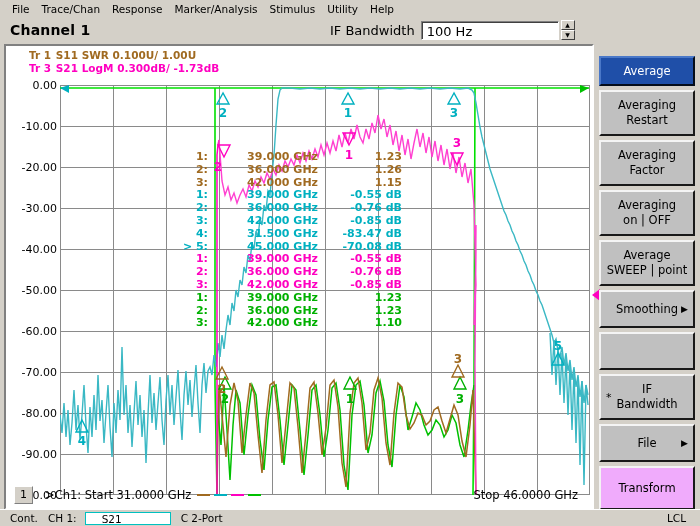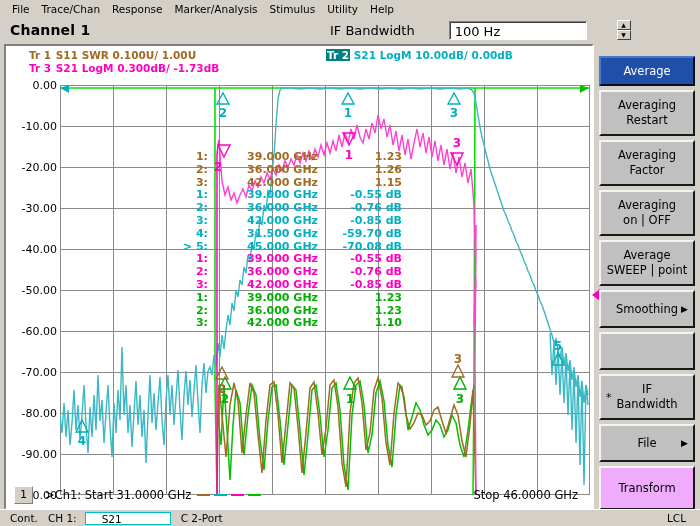--- a/index.html
+++ b/index.html
@@ -21,21 +21,21 @@
 
   
   .chanrow{
     position:absolute;left:2px;top:19px;width:594px;height:22px;
     background:#d4d0c8;display:flex;align-items:center;
   }
   .chantitle{
     font-size:14px;font-weight:bold;padding-left:8px;letter-spacing:.2px;
   }
   .ifblock{
-    position:absolute;left:330px;top:19px;display:flex;align-items:center;height:22px;gap:28px;
+    position:absolute;left:330px;top:19px;display:flex;align-items:center;height:22px;
   }
   .iflabel{font-size:13px;padding-right:6px;}
   .ifbox{
     width:138px;height:19px;background:#fff;border:1px solid #808080;
     border-right-color:#fff;border-bottom-color:#fff;
     box-shadow:inset 1px 1px 0 #404040;
     font-size:13px;line-height:19px;padding-left:5px;box-sizing:border-box;
   }
   .spin{
     width:14px;height:20px;margin-left:2px;display:flex;flex-direction:column;
@@ -151,21 +151,20 @@
       <div>▲</div>
       <div>▼</div>
     </div>
   </div>
 
   <div class="graphframe">
     <div class="graphinner">
 
       <div class="trlegend" id="trlegend">
           <div class="tr tr1" style="color: rgb(160, 106, 32);"><span class="tag">Tr 1</span><span> S11 SWR 0.100U/  1.00U</span></div>
-          <div class="tr tr2" style="color: rgb(0, 176, 192);"><span class="tag sel">Tr 2</span><span> S21 LogM 10.00dB/  0.00dB</span></div>
           <div class="tr tr3" style="color: rgb(255, 0, 192);"><span class="tag">Tr 3</span><span> S21 LogM 0.300dB/  -1.73dB</span></div>
         </div>
 
       <div class="ylabels" id="ylabels">
           <div class="ylab" style="top: 39px;">0.00</div>
           <div class="ylab" style="top: 80px;">-10.00</div>
           <div class="ylab" style="top: 121px;">-20.00</div>
           <div class="ylab" style="top: 162px;">-30.00</div>
           <div class="ylab" style="top: 203px;">-40.00</div>
           <div class="ylab" style="top: 244px;">-50.00</div>
@@ -364,21 +363,21 @@
             <div class="mkv">-0.76 dB</div>
           </div>
           <div class="mkrow" style="color: rgb(0, 176, 192);">
             <div class="mkn">3:</div>
             <div class="mkf">42.000 GHz</div>
             <div class="mkv">-0.85 dB</div>
           </div>
           <div class="mkrow" style="color: rgb(0, 176, 192);">
             <div class="mkn">4:</div>
             <div class="mkf">31.500 GHz</div>
-            <div class="mkv">-59.70 dB</div>
+            <div class="mkv">-83.47 dB</div>
           </div>
           <div class="mkrow" style="color: rgb(0, 176, 192);">
             <div class="mkn">&gt; 5:</div>
             <div class="mkf">45.000 GHz</div>
             <div class="mkv">-70.08 dB</div>
           </div>
           <div class="mkrow" style="color: rgb(255, 0, 192);">
             <div class="mkn">1:</div>
             <div class="mkf">39.000 GHz</div>
             <div class="mkv">-0.55 dB</div>

